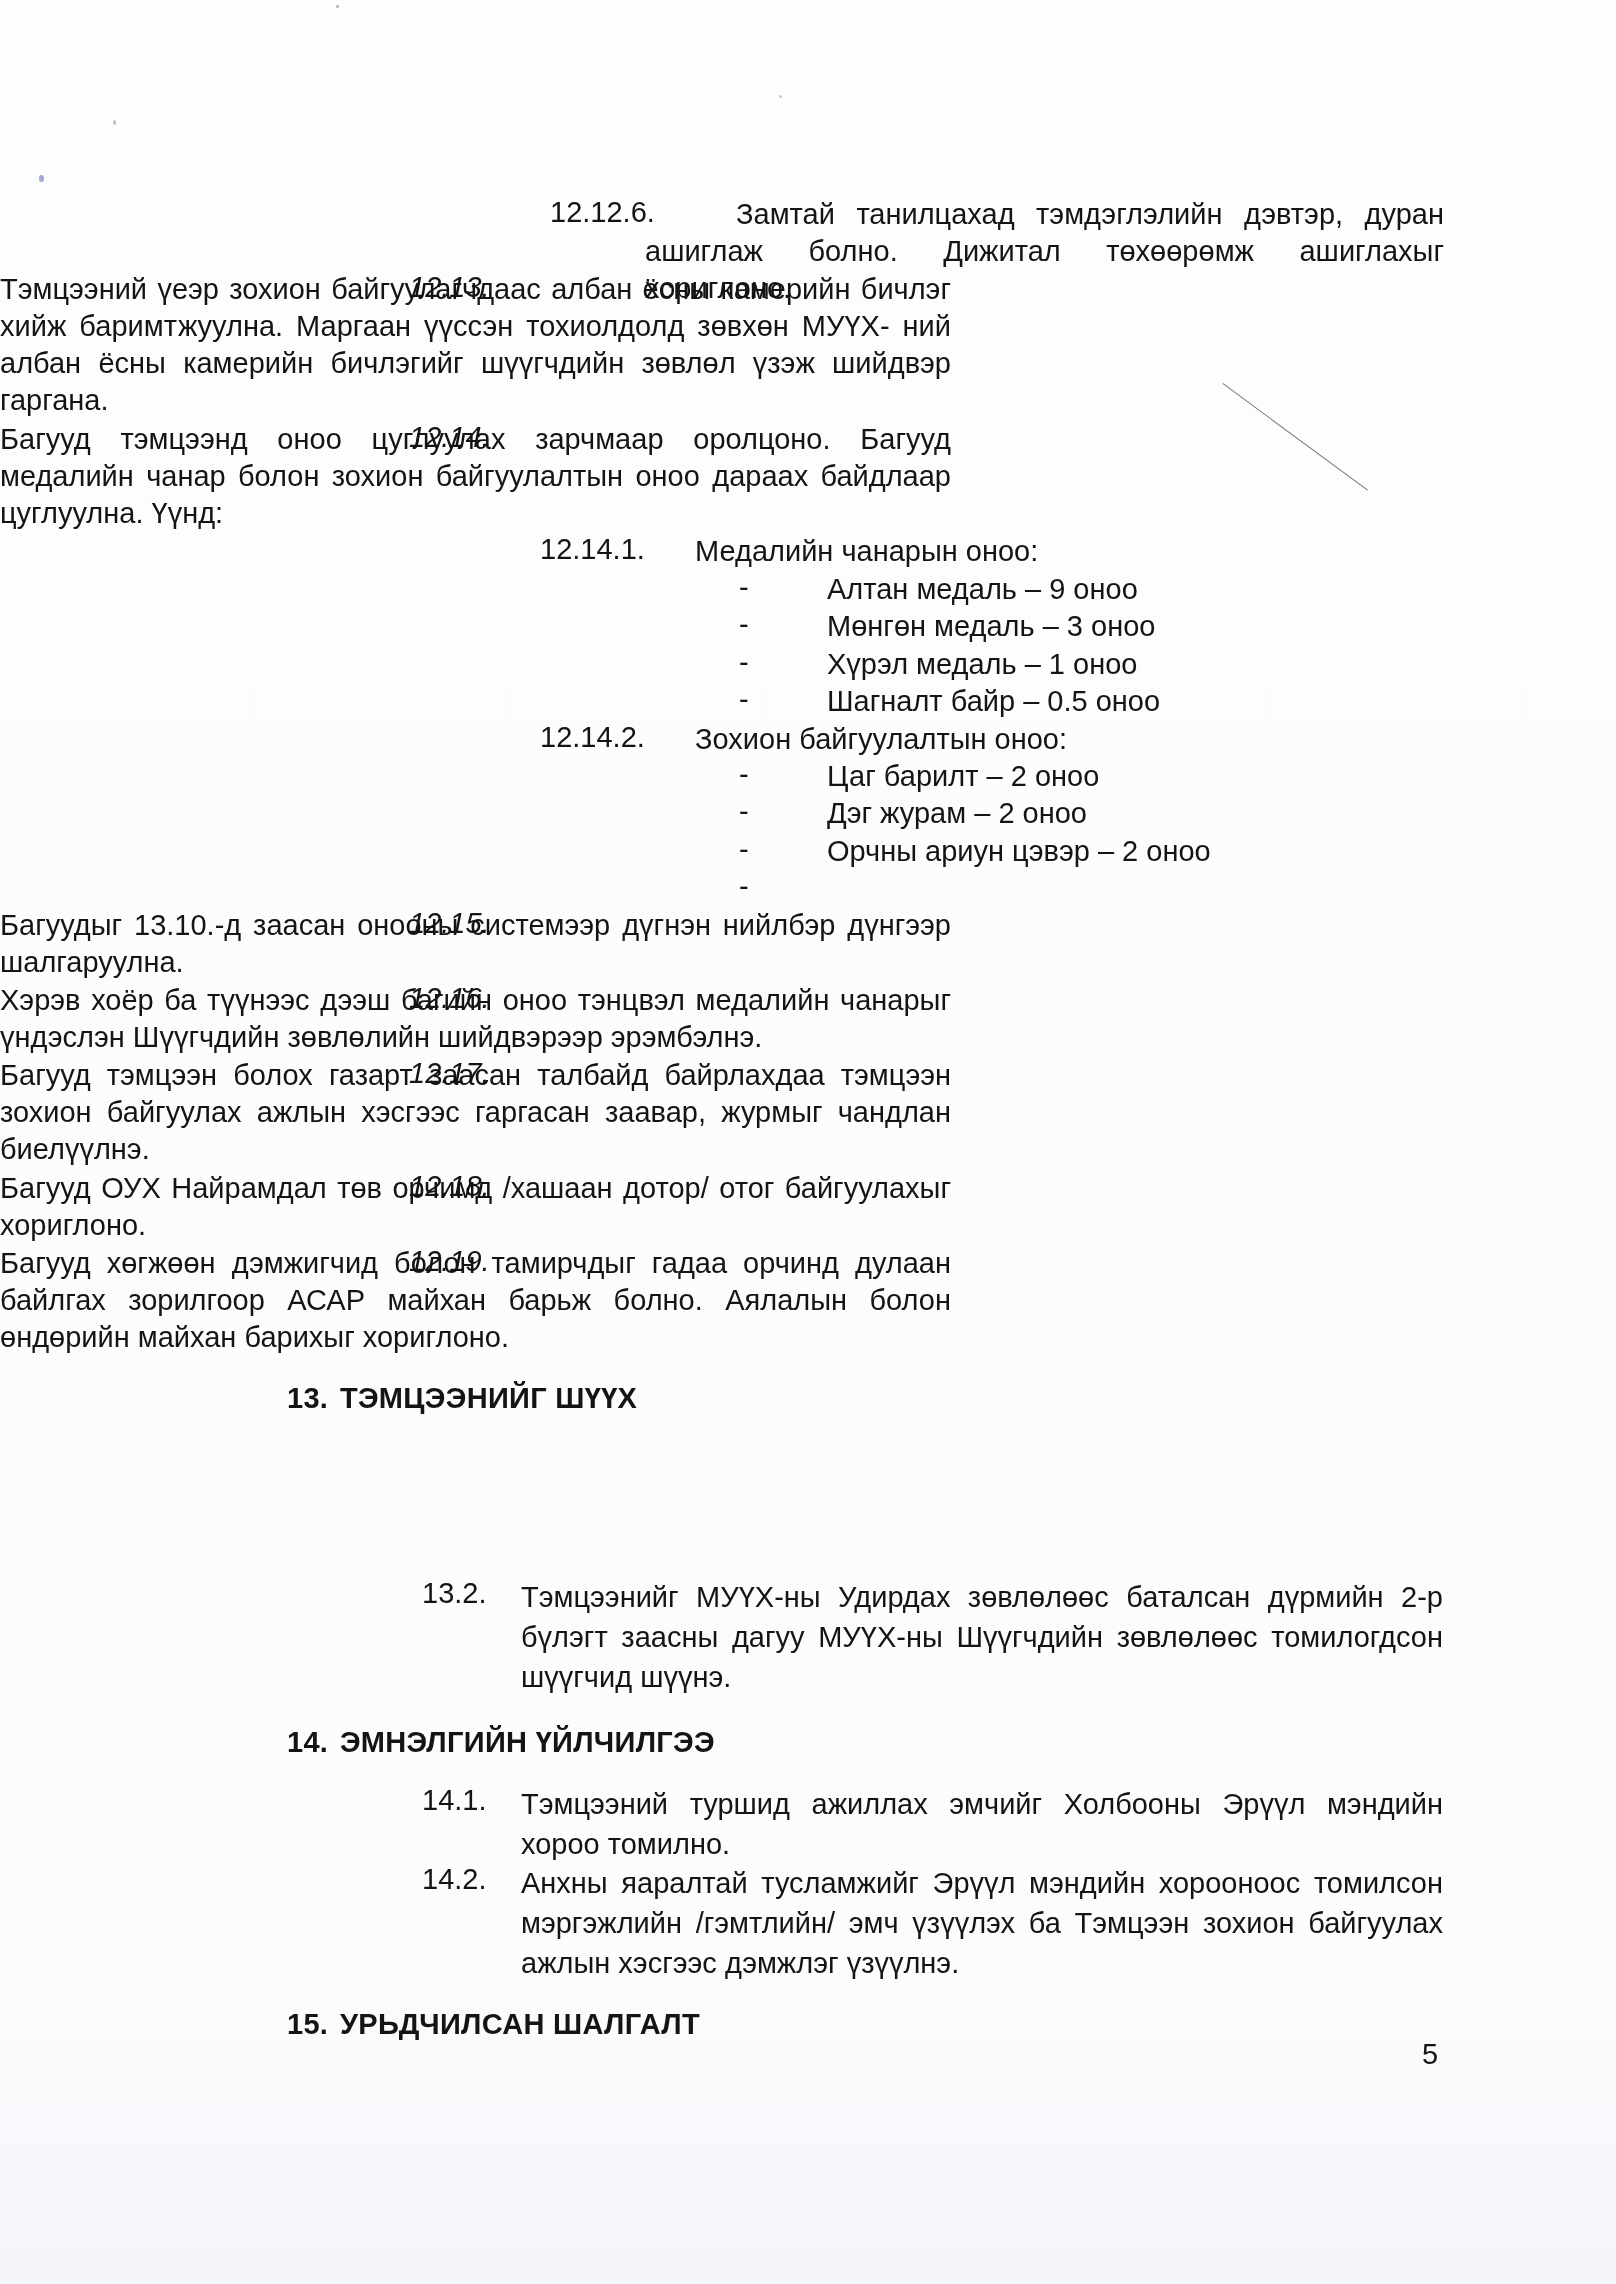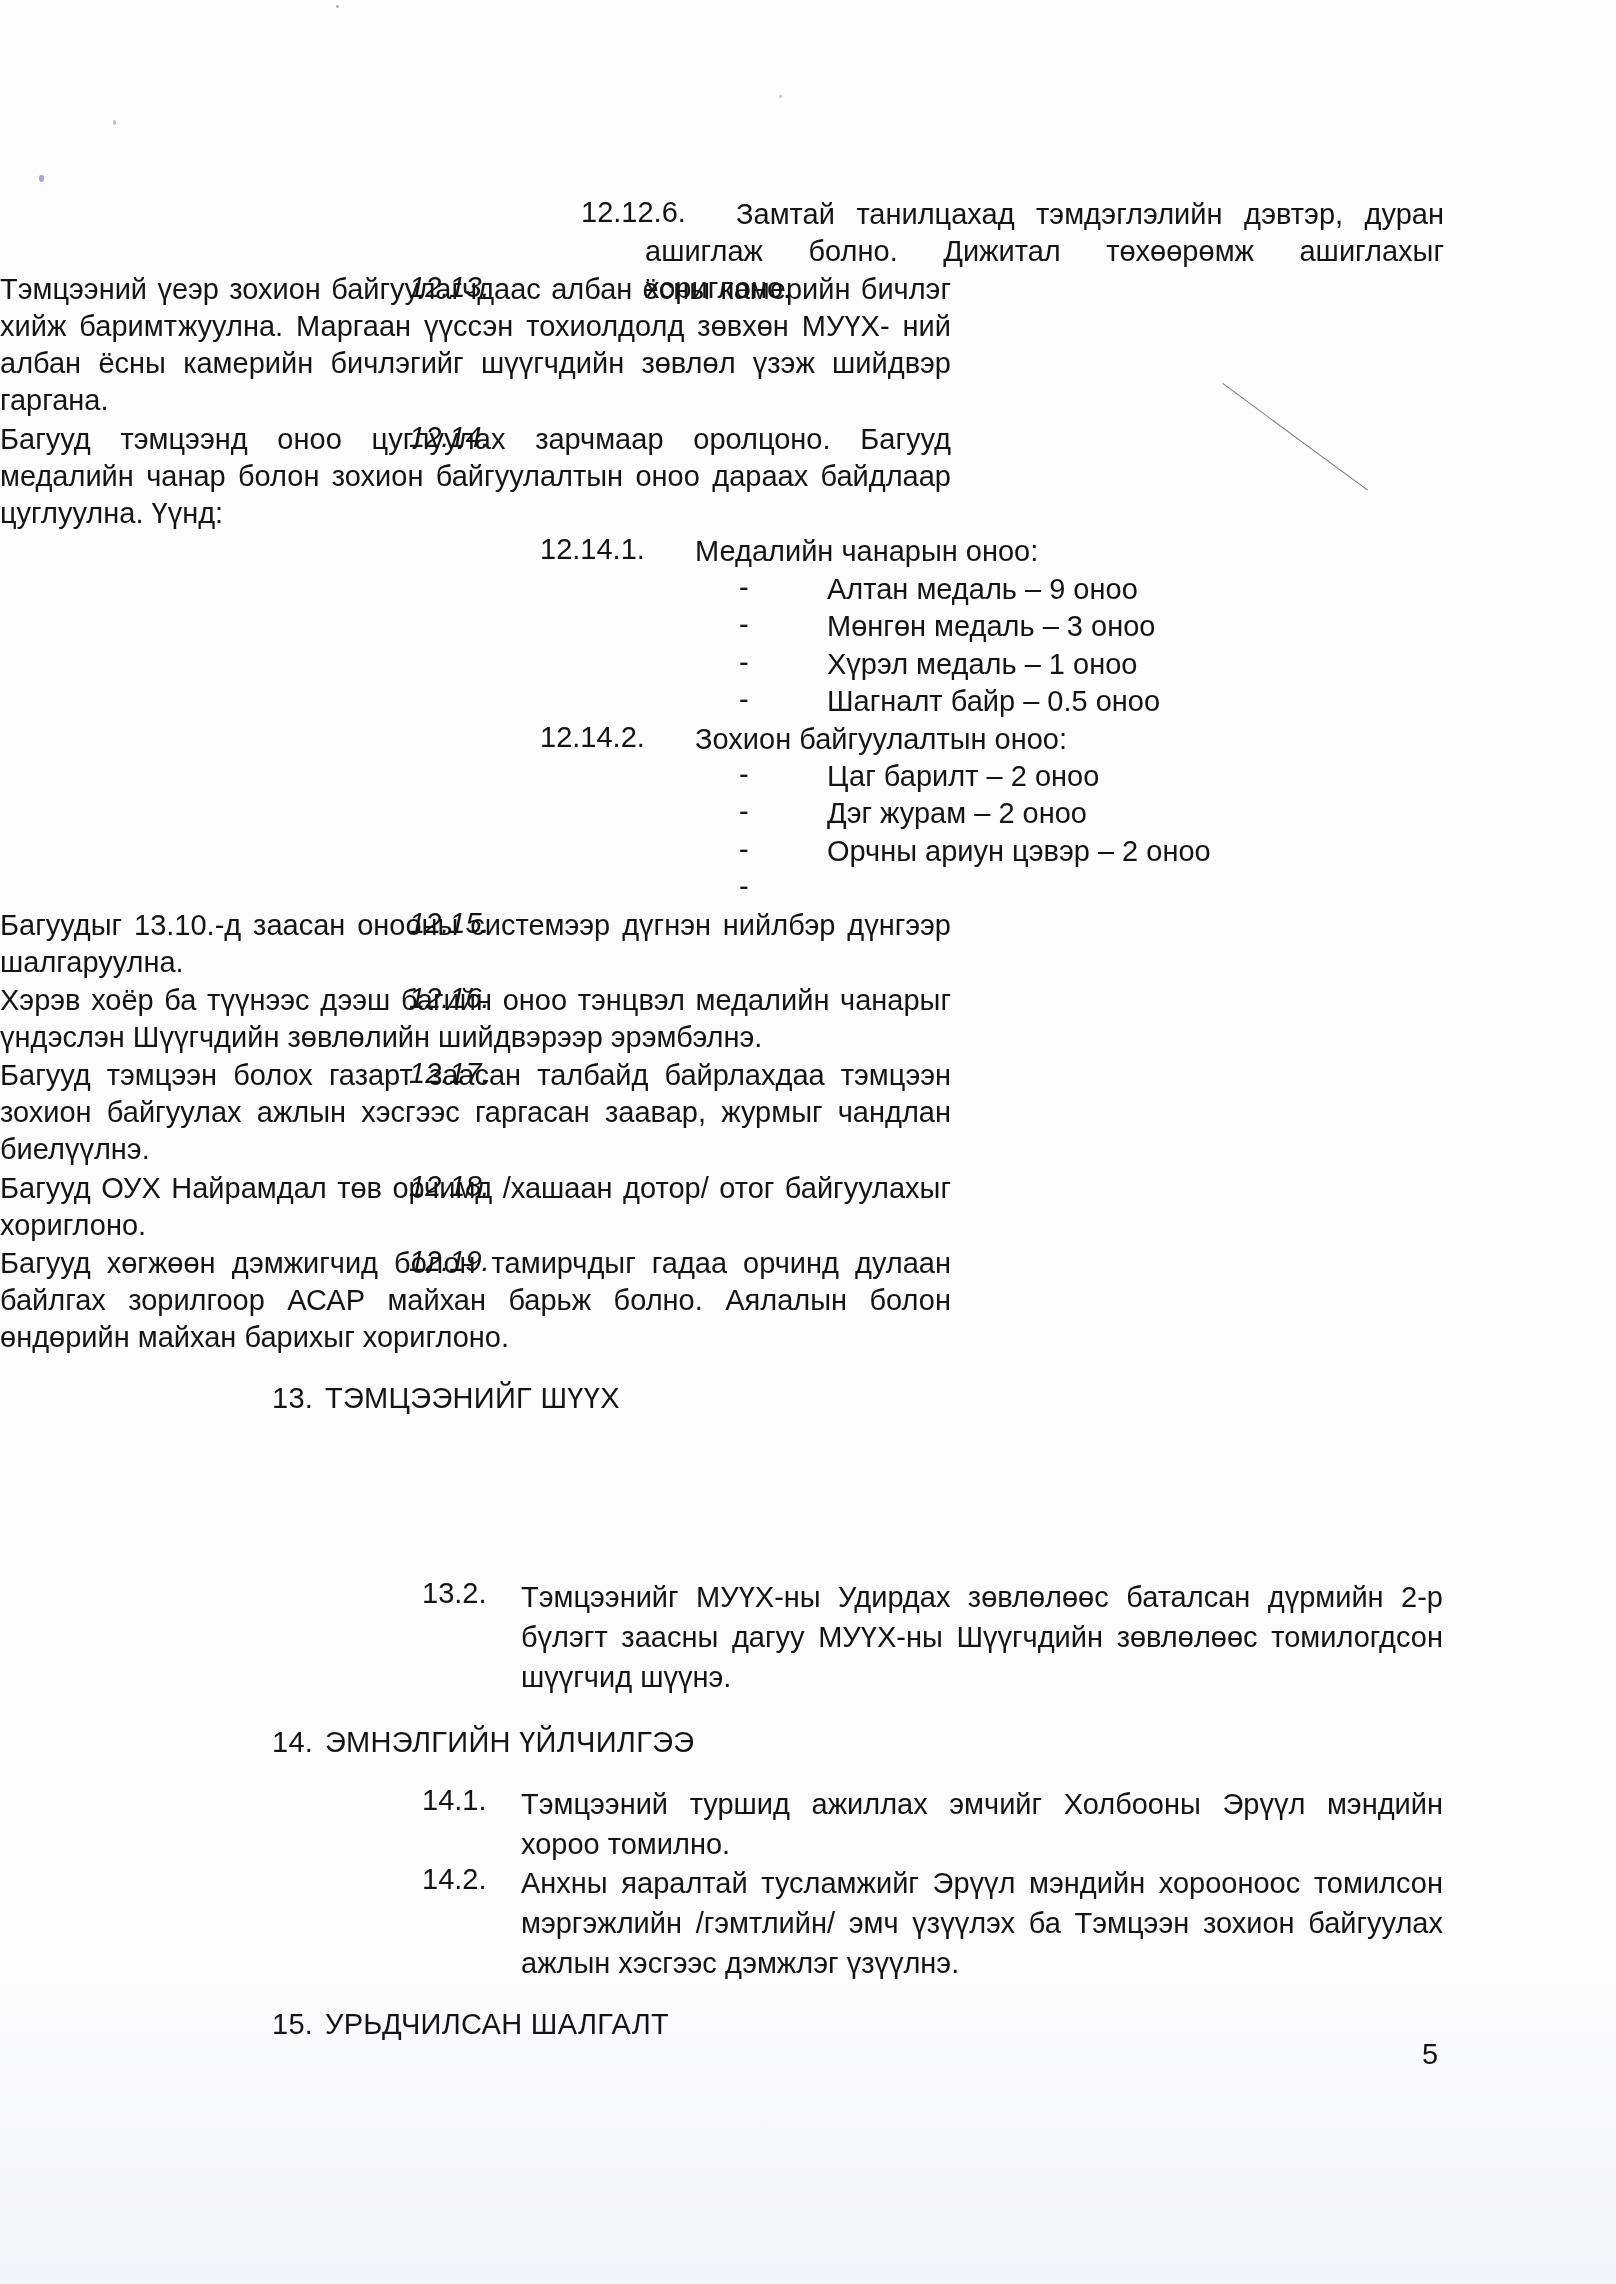--- a/index.html
+++ b/index.html
@@ -16,33 +16,33 @@
   }
   .item{position:absolute;left:0;width:1616px;}
   .num{position:absolute;top:0;white-space:nowrap;}
   .txt{text-align:justify;line-height:37px;}
 
   
   .l2 .num{left:409px;font-style:italic;}
   .l2 .txt{width:951px;}
 
   
-  .l26 .num{left:581px;}
+  .l26 .num{left:550px;}
   .l26 .txt{margin-left:645px;width:799px;text-indent:91px;}
 
   
   .l3 .num{left:540px;}
   .l3 .txt{margin-left:695px;width:749px;text-align:left;}
 
   
   .bullet .num{left:739px;}
   .bullet .txt{margin-left:827px;width:619px;text-align:left;}
 
   
-  .hdr{position:absolute;left:272px;white-space:nowrap;line-height:37px;letter-spacing:0.3px;}
+  .hdr{position:absolute;left:287px;white-space:nowrap;line-height:37px;letter-spacing:0.3px;font-weight:bold;}
   .hdr .hnum{margin-right:11.7px;}
 
   
   .l13 .num{left:422px;}
   .l13 .txt{margin-left:521px;width:922px;line-height:40px;}
 
   .pageno{position:absolute;left:1422px;top:2036px;line-height:37px;}
 
   .pen-mark{
     position:absolute;left:1223px;top:383px;width:180px;height:0;

